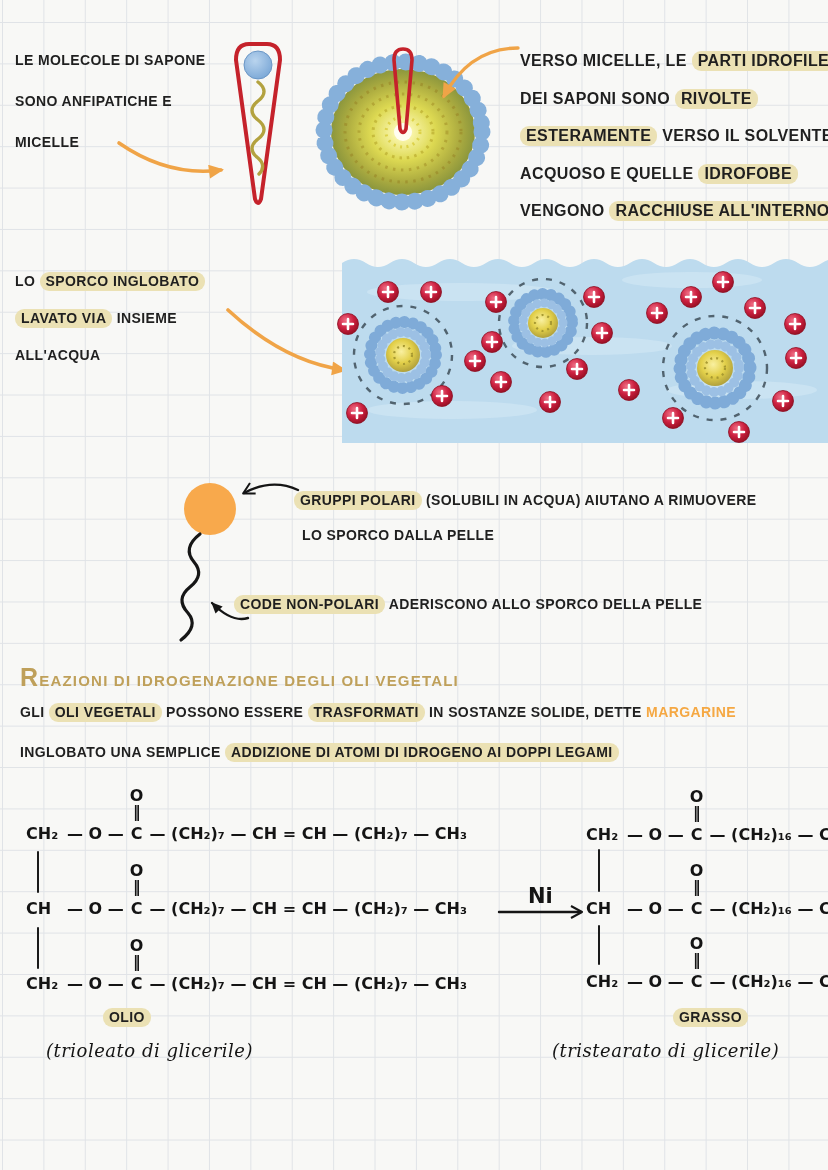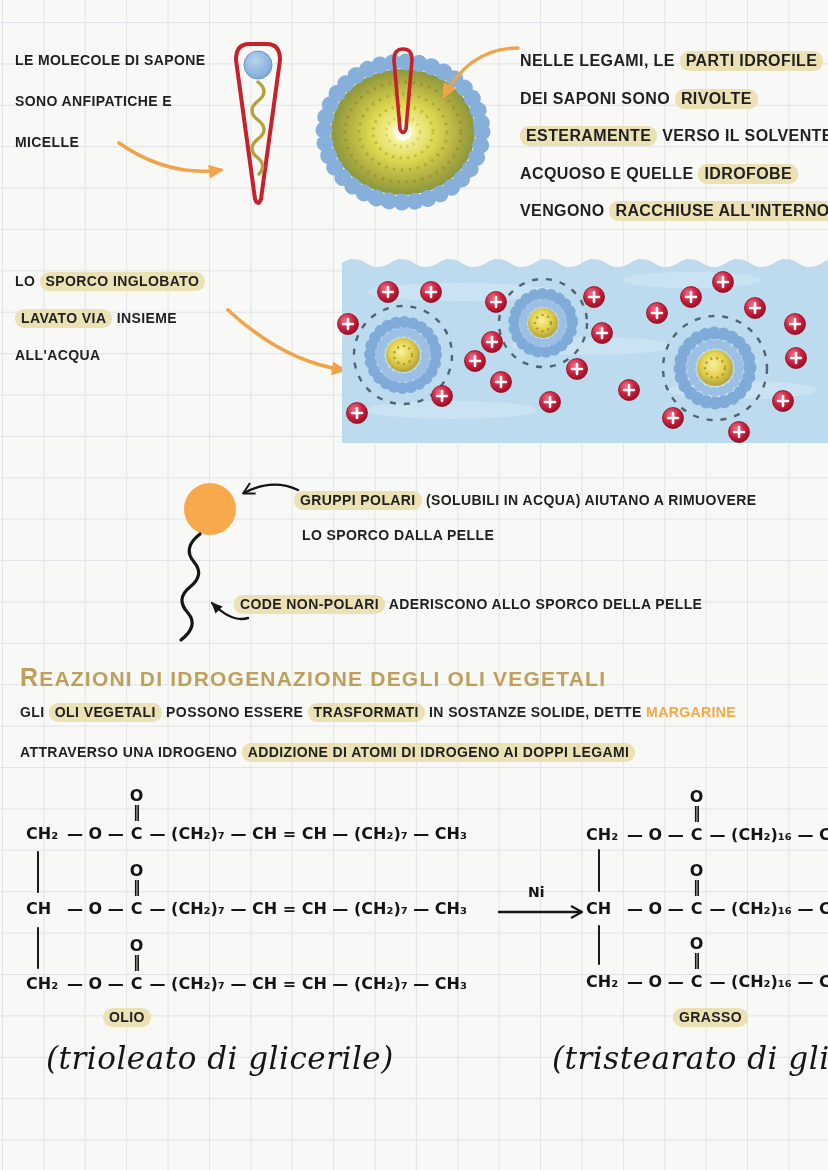--- a/index.html
+++ b/index.html
@@ -11,35 +11,35 @@
       linear-gradient(90deg, #e0e3e7 1px, transparent 1px);
     background-size:41.4px 41.4px;
     background-position:2px 22px;}
   .abs{position:absolute;}
   .hand{font-family:"Liberation Sans",sans-serif;font-weight:600;
         color:#1f1f1f;letter-spacing:.4px;white-space:nowrap;}
   .note{font-size:14px;}
   .note .ln{display:block;}
   .hl{background:#ebe1b4;border-radius:9px;padding:1px 6px 2px;box-decoration-break:clone;}
   .orangetxt{color:#f5a843;}
-  .heading{font-size:21px;color:#bfa05a;letter-spacing:1.2px;font-weight:700;}
+  .heading{font-size:15px;color:#bfa05a;letter-spacing:1.2px;font-weight:700;}
   .heading::first-letter{font-size:25px;}
   .cursive{font-family:"DejaVu Serif",serif;font-style:italic;font-weight:500;
-           font-size:31px;color:#141414;letter-spacing:.5px;white-space:nowrap;}
+           font-size:18px;color:#141414;letter-spacing:.5px;white-space:nowrap;}
   
   .crow{position:absolute;display:flex;align-items:center;gap:5px;
         font-family:"DejaVu Sans",sans-serif;font-weight:600;font-size:16px;
         color:#141414;white-space:nowrap;}
   .chead{display:inline-block;min-width:36px;}
   .carbonyl{position:relative;display:inline-block;padding:0 2px;}
   .carbonyl .co{position:absolute;top:-38px;left:50%;transform:translateX(-50%);}
   .carbonyl .cd{position:absolute;top:-21px;left:50%;transform:translateX(-50%);font-size:15px;}
   .vbond{position:absolute;width:2.4px;background:#1a1a1a;border-radius:2px;}
   .nilabel{position:absolute;font-family:"DejaVu Sans",sans-serif;font-weight:600;
-           font-size:14px;color:#141414;text-align:center;}
+           font-size:21px;color:#141414;text-align:center;}
   svg{position:absolute;overflow:visible;}
 </style>
 </head>
 <body>
 
 <div class="page">
 
   <svg width="0" height="0">
     <defs>
       <marker id="mOr" orient="auto" markerUnits="userSpaceOnUse" markerWidth="18" markerHeight="16" refX="13" refY="7">
@@ -100,21 +100,21 @@
     <circle cx="93" cy="86" r="9" fill="#fffdf0"></circle>
     <ellipse cx="93" cy="86" rx="79" ry="70" fill="none" stroke="#86b0da" stroke-width="17" stroke-dasharray="0.1 13" stroke-linecap="round"></ellipse>
     <path d="M84,14 Q84,3 93,3 Q102,3 102,14 L96,83 Q93,90 90,83 Z" fill="none" stroke="#c5222b" stroke-width="3.6" stroke-linejoin="round"></path>
   </svg>
 
   <svg style="left:428px;top:40px;" width="95" height="75">
     <path d="M90,8 Q42,8 16,56" fill="none" stroke="#f0a447" stroke-width="3.4" stroke-linecap="round" marker-end="url(#mOr)"></path>
   </svg>
 
   <div class="abs hand note" style="left:520px;top:42px;line-height:37.6px;font-size:16px;">
-    <span class="ln"><span>NELLE LEGAMI, LE </span><span class="hl">PARTI IDROFILE</span></span>
+    <span class="ln"><span>VERSO MICELLE, LE </span><span class="hl">PARTI IDROFILE</span></span>
     <span class="ln"><span>DEI SAPONI SONO </span><span class="hl">RIVOLTE</span></span>
     <span class="ln"><span class="hl">ESTERAMENTE</span><span> VERSO IL SOLVENTE</span></span>
     <span class="ln"><span>ACQUOSO E QUELLE </span><span class="hl">IDROFOBE</span></span>
     <span class="ln"><span>VENGONO </span><span class="hl">RACCHIUSE ALL'INTERNO</span></span>
   </div>
 
   <div class="abs hand note" style="left:15px;top:263px;line-height:37px;">
     <span class="ln"><span>LO </span><span class="hl">SPORCO INGLOBATO</span></span>
     <span class="ln"><span class="hl">LAVATO VIA</span><span> INSIEME</span></span>
     <span class="ln"><span>ALL'ACQUA</span></span>
@@ -276,21 +276,21 @@
     <span class="hl">CODE NON-POLARI</span><span> ADERISCONO ALLO SPORCO DELLA PELLE</span>
   </div>
 
   <div class="abs hand heading" style="left:20px;top:663px;">
     <span>REAZIONI DI IDROGENAZIONE DEGLI OLI VEGETALI</span>
   </div>
   <div class="abs hand note" style="left:20px;top:704px;">
     <span>GLI </span><span class="hl">OLI VEGETALI</span><span> POSSONO ESSERE </span><span class="hl">TRASFORMATI</span><span> IN SOSTANZE SOLIDE, DETTE </span><span class="orangetxt">MARGARINE</span>
   </div>
   <div class="abs hand note" style="left:20px;top:744px;">
-    <span>ATTRAVERSO UNA IDROGENO </span><span class="hl">ADDIZIONE DI ATOMI DI IDROGENO AI DOPPI LEGAMI</span>
+    <span>INGLOBATO UNA SEMPLICE </span><span class="hl">ADDIZIONE DI ATOMI DI IDROGENO AI DOPPI LEGAMI</span>
   </div>
 
   <div class="crow" style="left:26px;top:824px;">
     <span class="chead">CH₂</span>
     <span>— O —</span>
     <span class="carbonyl"><span class="co">O</span><span class="cd">‖</span><span>C</span></span>
     <span>— (CH₂)₇ — CH = CH — (CH₂)₇ — CH₃</span>
   </div>
   <div class="crow" style="left:26px;top:899px;">
     <span class="chead">CH</span>

